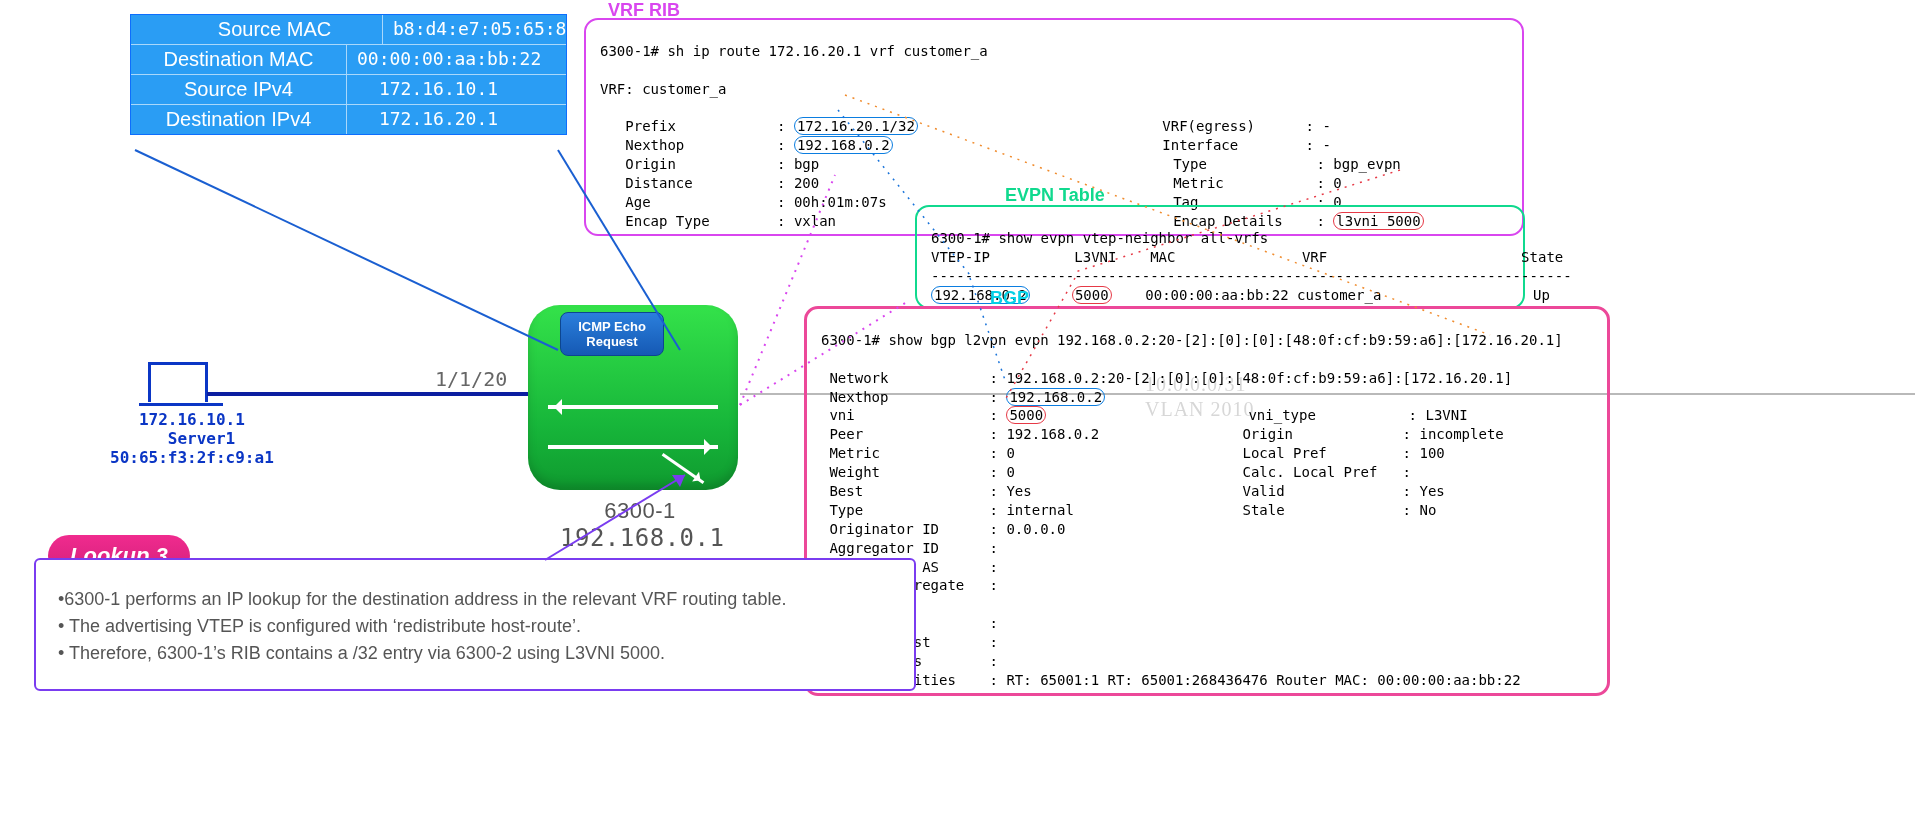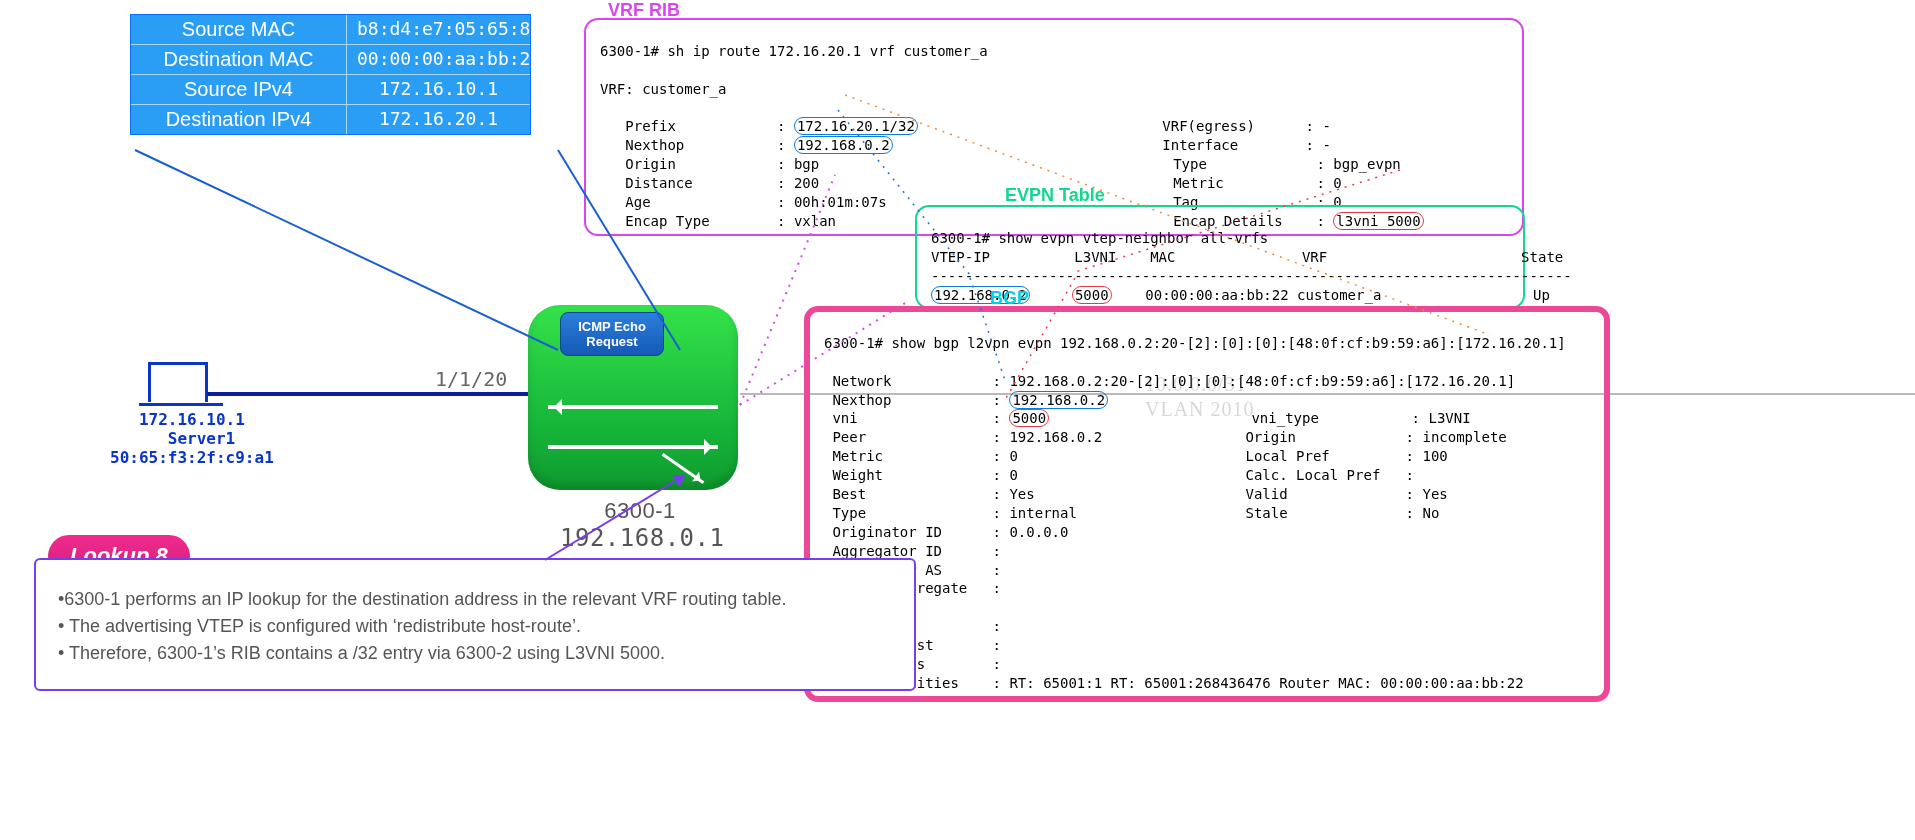--- a/index.html
+++ b/index.html
@@ -17,41 +17,41 @@
   
   .pkt-table {
     position: absolute;
     left: 130px; top: 14px;
     border: 1px solid #0d6efd;
     background: #2a9df4;
     color: #fff;
     font-size: 20px;
   }
   .pkt-table .row { display: flex; border-top: 1px solid rgba(255,255,255,.6); }
-  .pkt-table .row:first-child { border-top: none; }
+  .pkt-table .row:first-child { border-top: none; padding-left: 36px; }
   .pkt-table .lab { width: 215px; padding: 3px 10px; text-align: center; }
   .pkt-table .val { width: 184px; padding: 3px 10px; text-align: center; border-left: 1px solid rgba(255,255,255,.6); font-family: Menlo, Consolas, monospace; font-size: 18px;}
 
   
   .panel {
     position: absolute;
     border-radius: 14px;
     padding: 3px 14px;
     font-size: 14px;
     line-height: 1.35;
     white-space: pre;
   }
   .vrf-rib-title { position: absolute; left: 608px; top: 0px; color: #d946ef; font-weight: 700; font-size: 18px; }
   .vrf-rib { left: 584px; top: 18px; width: 940px; border: 2px solid #d946ef; }
 
   .evpn-title { position: absolute; left: 1005px; top: 185px; color: #10d98e; font-weight: 700; font-size: 18px; }
   .evpn { left: 915px; top: 205px; width: 610px; border: 2px solid #10d98e; }
 
   .bgp-title { position: absolute; left: 990px; top: 288px; color: #06d0e6; font-weight: 700; font-size: 18px; }
-  .bgp { left: 804px; top: 306px; width: 806px; border: 6px solid #ec4899; }
+  .bgp { left: 804px; top: 306px; width: 806px; border: 3px solid #ec4899; }
 
   .circle {
     border: 1px solid;
     border-radius: 10px;
     padding: 0 2px;
     display: inline;
   }
   .c-blue { border-color: #0b7de0; }
   .c-red  { border-color: #e63946; }
 
@@ -234,21 +234,21 @@
   <span class="mono" style="font-size:24px;">192.168.0.1</span>
 </div>
 <div class="port-label">1/1/20</div>
 
 <div class="laptop"></div>
 <div class="server-label"><span>172.16.10.1</span>
   <span>Server1</span>
 <span>50:65:f3:2f:c9:a1</span></div>
 <div class="link-line"></div>
 
-<div class="lookup-tag">Lookup 8</div>
+<div class="lookup-tag">Lookup 3</div>
 <div class="lookup-bubble">
   <div class="lookup-text">
     •<span>6300-1 performs an IP lookup for the destination address in the relevant VRF routing table.</span><br>
     • <span>The advertising VTEP is configured with ‘redistribute host-route’.</span><br>
     • <span>Therefore, 6300-1’s RIB contains a /32 entry via 6300-2 using L3VNI 5000.</span>
   </div>
 </div>
 
 <svg class="ovl">
 

